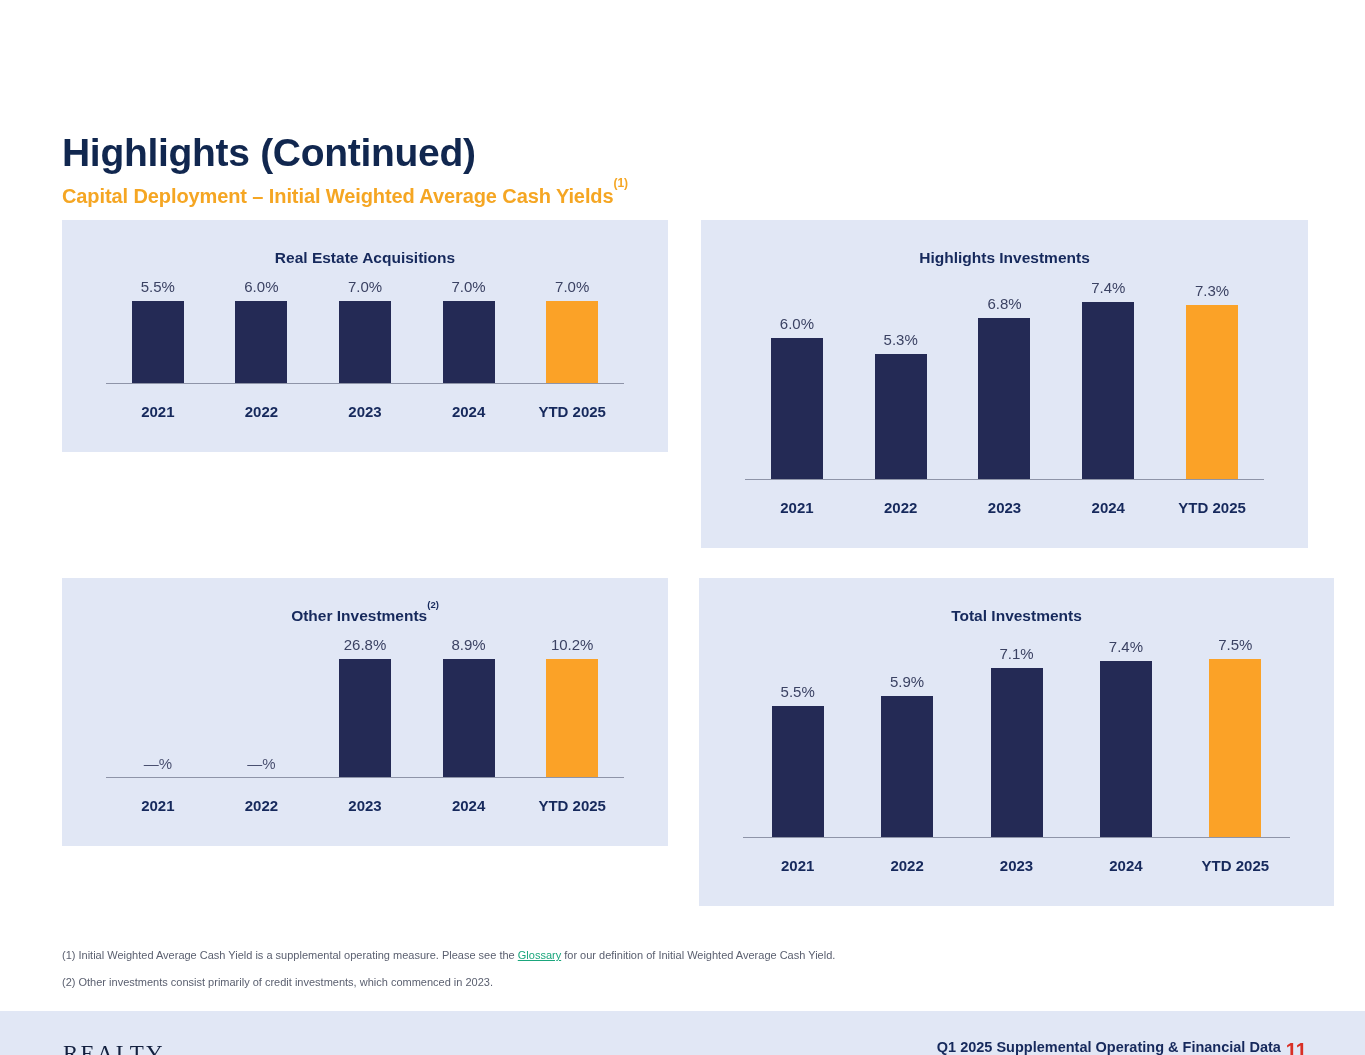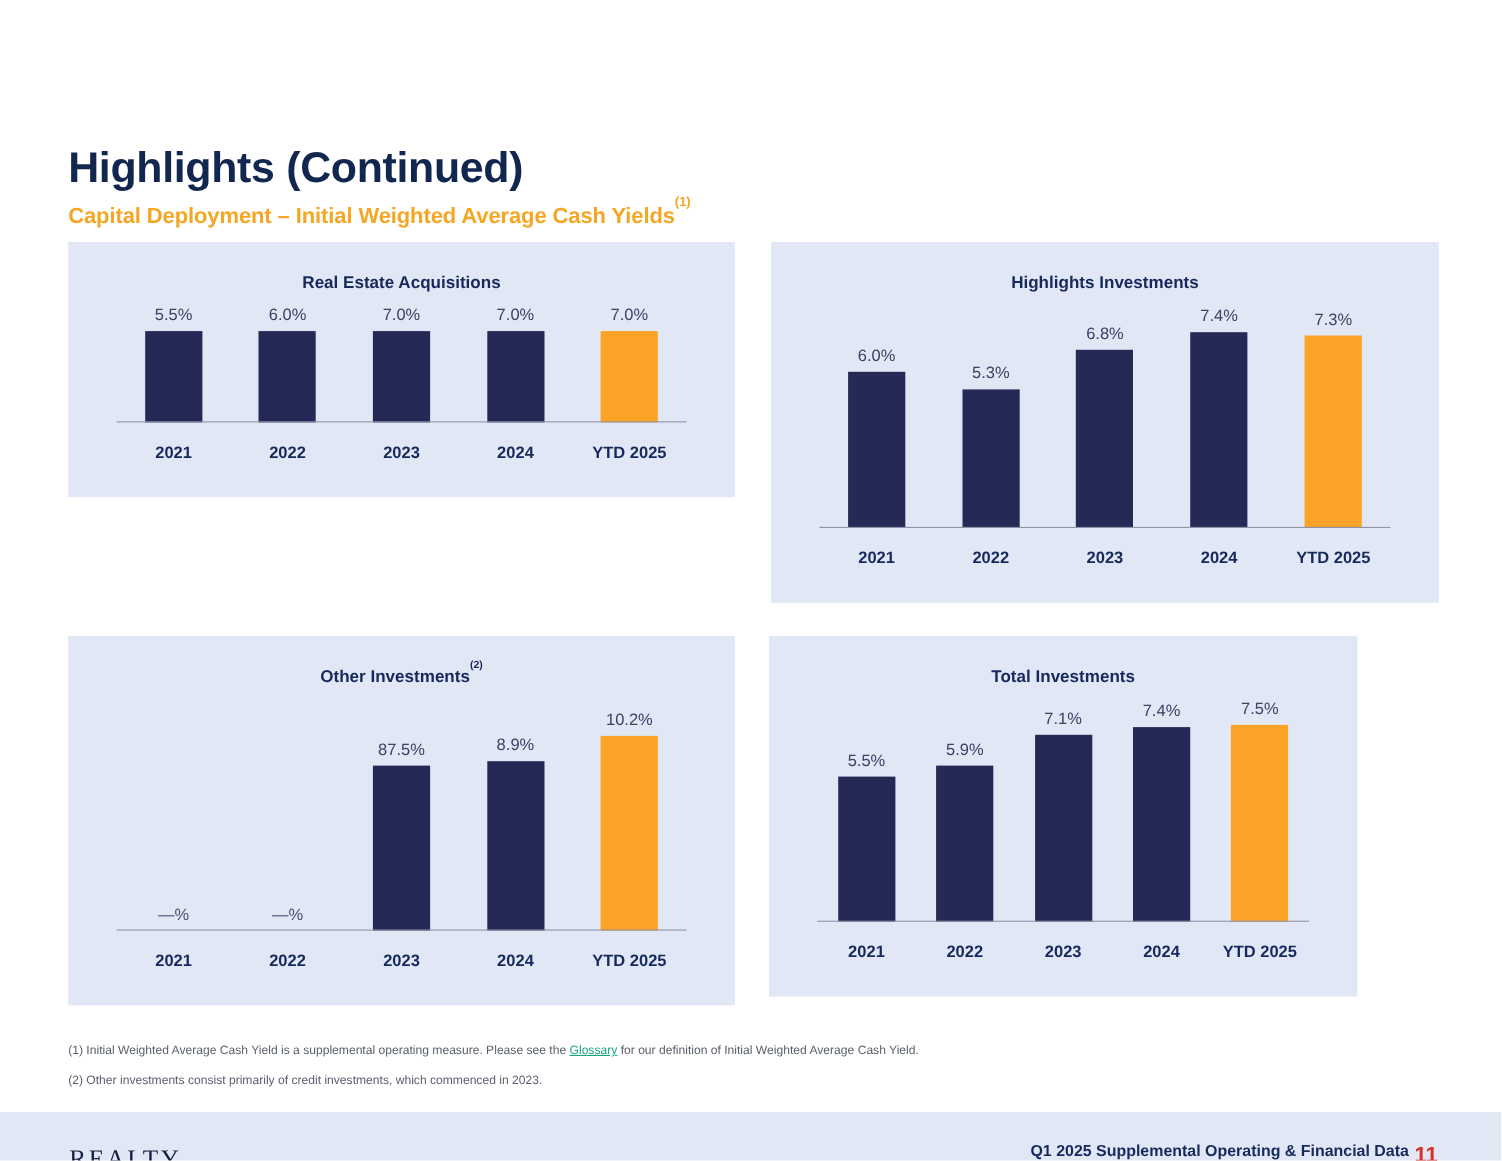--- a/index.html
+++ b/index.html
@@ -24,22 +24,22 @@
   }
   .page-subtitle sup { font-size: 12px; top: -0.65em; position: relative; }
 
   
   .panel {
     position: absolute;
     background: #e1e7f5;
   }
   #panel-rea   { left: 62px;  top: 172px; width: 606px; height: 232px; }
   #panel-dev   { left: 701px; top: 172px; width: 607px; height: 328px; }
-  #panel-other { left: 62px;  top: 530px; width: 606px; height: 336px; }
-  #panel-total { left: 699px; top: 530px; width: 535px; height: 328px; }
+  #panel-other { left: 62px;  top: 530px; width: 606px; height: 268px; }
+  #panel-total { left: 699px; top: 530px; width: 635px; height: 328px; }
 
   .chart-title {
     position: absolute; left: 0; right: 0; top: 28px;
     text-align: center;
     font-size: 15.5px; font-weight: 700; color: #16295c;
   }
   .chart-title sup { font-size: 9.5px; position: relative; top: -0.7em; }
 
   .plot {
     position: absolute;
@@ -214,21 +214,21 @@
       <div class="bars">
         <div class="bar-slot">
           <div class="bar-value empty-val">—%</div>
           <div class="bar zero" style="height:0px"></div>
         </div>
         <div class="bar-slot">
           <div class="bar-value empty-val">—%</div>
           <div class="bar zero" style="height:0px"></div>
         </div>
         <div class="bar-slot">
-          <div class="bar-value">87.5%</div>
+          <div class="bar-value">26.8%</div>
           <div class="bar" style="height:150px"></div>
         </div>
         <div class="bar-slot">
           <div class="bar-value">8.9%</div>
           <div class="bar" style="height:154px"></div>
         </div>
         <div class="bar-slot">
           <div class="bar-value">10.2%</div>
           <div class="bar highlight" style="height:177px"></div>
         </div>

